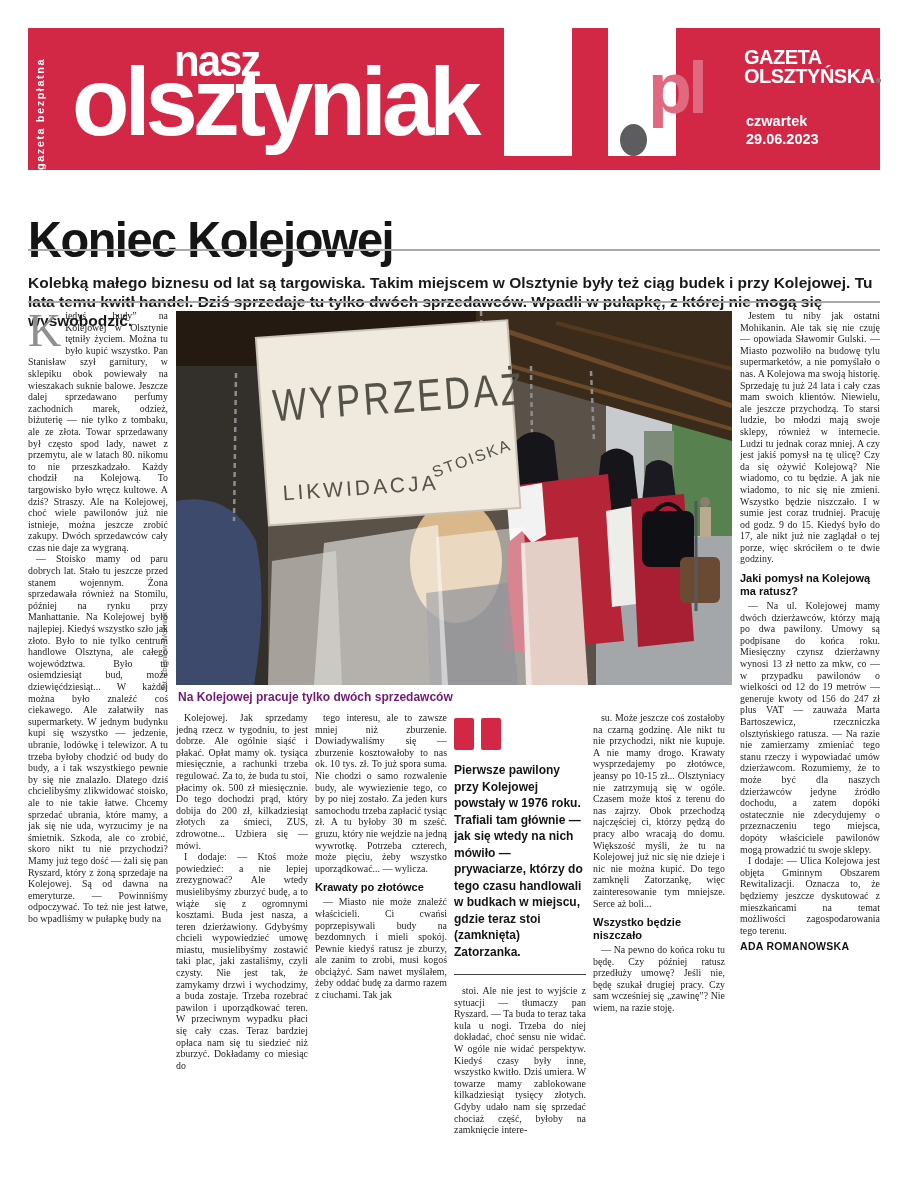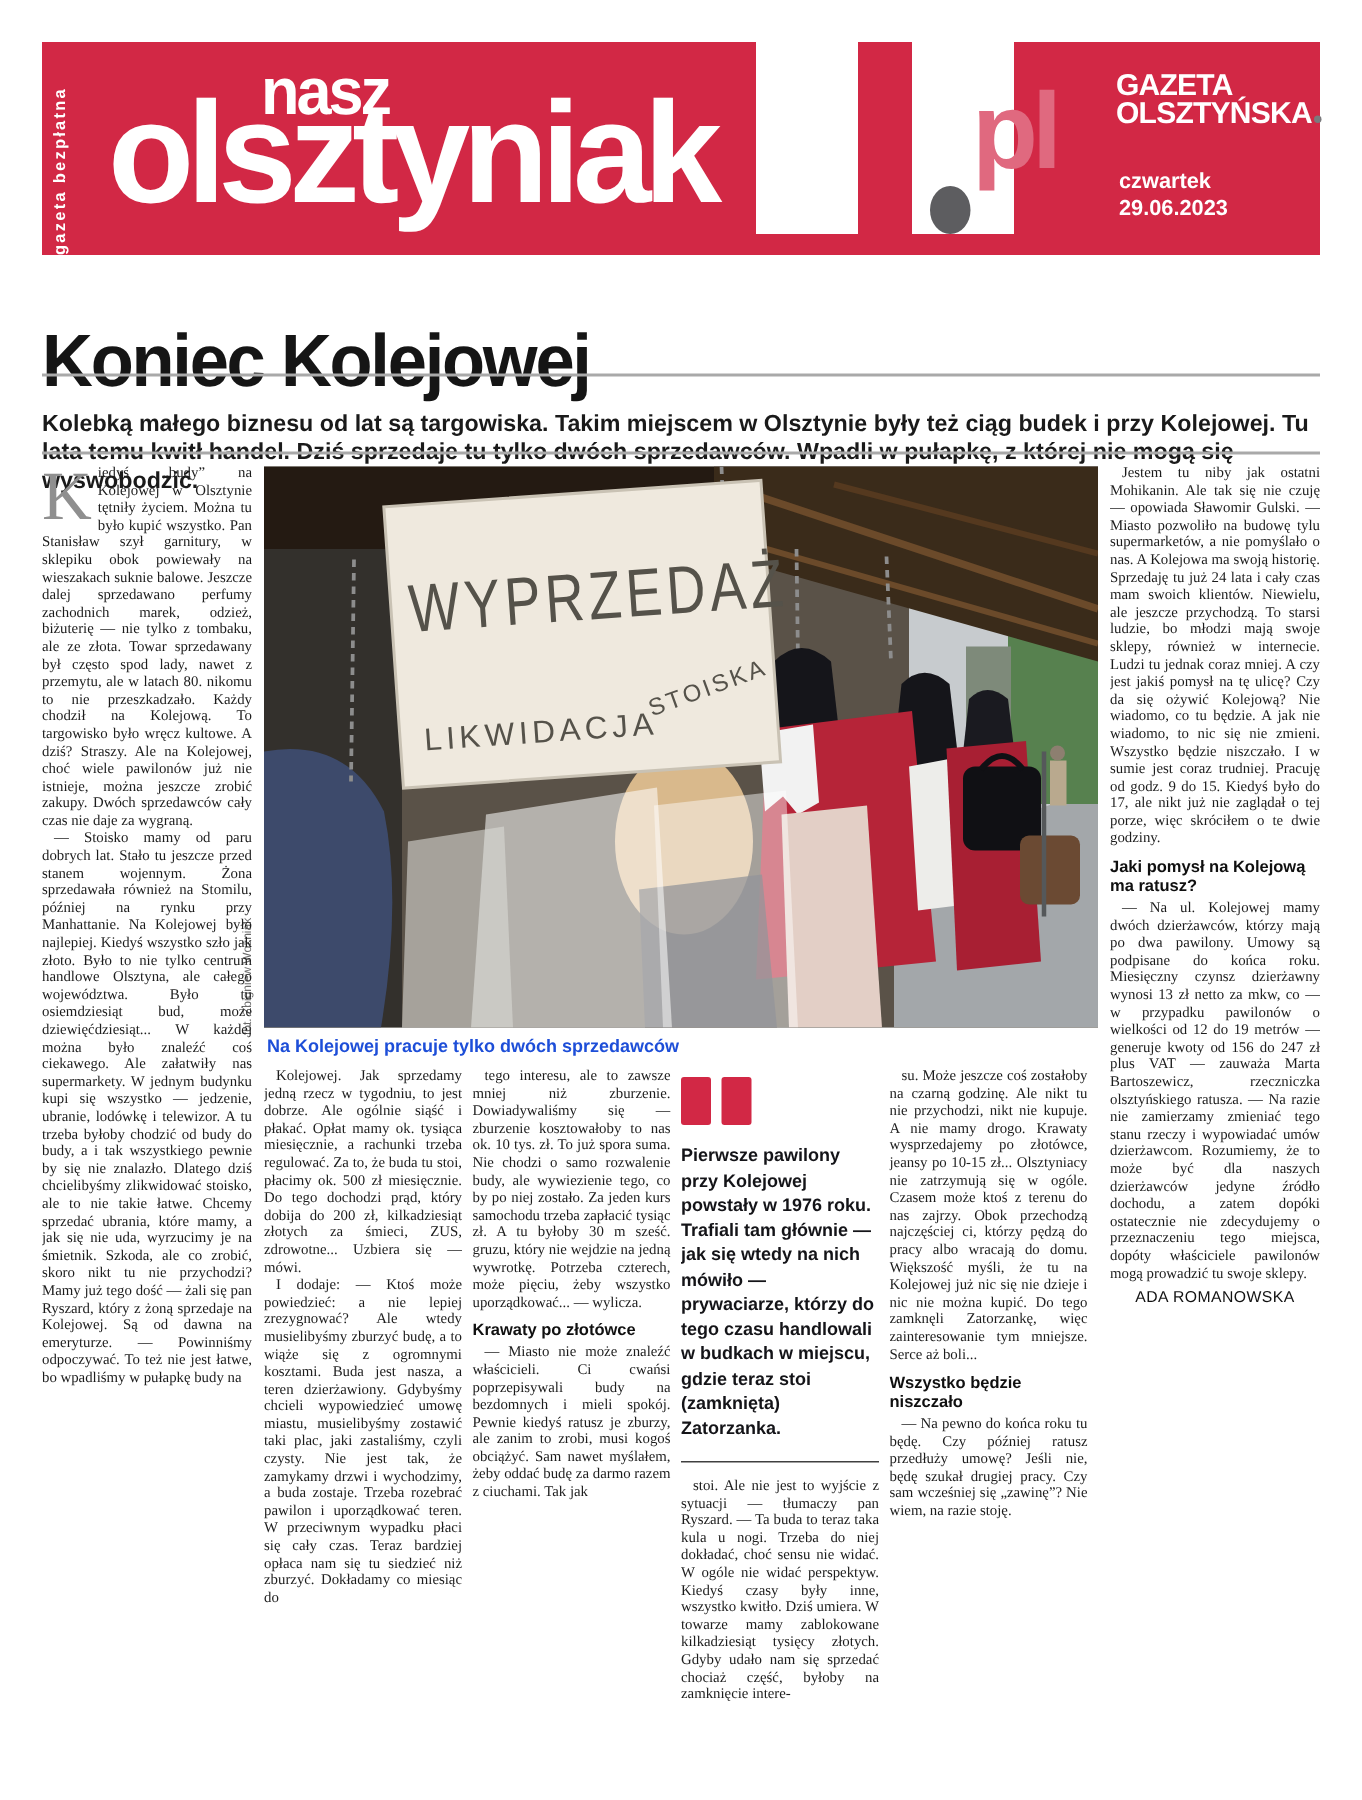--- a/index.html
+++ b/index.html
@@ -47,30 +47,30 @@
   .bp{margin:0;font-size:9.9px;line-height:11.6px;text-indent:8px;color:#1c1c1c;}
   .bp.dc{text-indent:0;}
   .dropcap{float:left;font-size:46px;line-height:38px;padding:2px 4px 0 0;color:#8f8f8f;font-weight:400;}
   .subhead{margin:7px 0 2px 0;font-family:"Liberation Sans",sans-serif;font-weight:700;
     font-size:11px;line-height:13px;color:#101010;text-align:left;}
   .pullquote{margin:6px 0 10px 0;border-bottom:1px solid #404040;padding-bottom:14px;text-align:left;}
   .pq-icon{height:34px;margin:4px 0 10px 0;}
   .pq-icon span{display:inline-block;width:20px;height:32px;background:#d22845;border-radius:2px;margin-right:7px;}
   .pq-text{margin:0;font-family:"Liberation Sans",sans-serif;font-weight:700;
     font-size:12px;line-height:16.5px;color:#141418;}
-  .byline{margin-top:4px;text-align:center;font-family:"Liberation Sans",sans-serif;
-    font-weight:400;font-size:10.5px;letter-spacing:0.3px;color:#111;}
+  .byline{margin-top:4px;text-align:left;font-family:"Liberation Sans",sans-serif;
+    font-weight:700;font-size:10.5px;letter-spacing:0.3px;color:#111;}
 
   
   .photo-wrap{position:absolute;left:176px;top:311px;width:556px;height:374px;background:#6e6a62;}
   .photo-credit{position:absolute;left:160px;top:560px;height:130px;
     writing-mode:vertical-rl;transform:rotate(180deg);
     font-family:"Liberation Sans",sans-serif;font-size:8px;color:#6b6b6b;}
   .caption{position:absolute;left:178px;top:690px;width:554px;font-family:"Liberation Sans",sans-serif;
-    font-weight:700;font-size:12px;color:#1d4ed8;}
+    font-weight:700;font-size:12px;color:#701a75;}
 </style>
 </head>
 <body>
 
 <div class="page">
 
   <header class="masthead">
     <div class="free-label">gazeta bezpłatna</div>
     <div class="mast-bar b1"></div>
     <div class="mast-bar b2"></div>
@@ -179,16 +179,17 @@
     </div>
   <div class="col col-5">
       <p class="bp">su. Może jeszcze coś zostałoby na czarną godzinę. Ale nikt tu nie przychodzi, nikt nie kupuje. A nie mamy drogo. Krawaty wysprzedajemy po złotówce, jeansy po 10-15 zł... Olsztyniacy nie zatrzymują się w ogóle. Czasem może ktoś z terenu do nas zajrzy. Obok przechodzą najczęściej ci, którzy pędzą do pracy albo wracają do domu. Większość myśli, że tu na Kolejowej już nic się nie dzieje i nic nie można kupić. Do tego zamknęli Zatorzankę, więc zainteresowanie tym mniejsze. Serce aż boli...</p>
       <h3 class="subhead">Wszystko będzie niszczało</h3>
       <p class="bp">— Na pewno do końca roku tu będę. Czy później ratusz przedłuży umowę? Jeśli nie, będę szukał drugiej pracy. Czy sam wcześniej się „zawinę”? Nie wiem, na razie stoję.</p>
     </div>
   <div class="col col-6">
       <p class="bp">Jestem tu niby jak ostatni Mohikanin. Ale tak się nie czuję — opowiada Sławomir Gulski. — Miasto pozwoliło na budowę tylu supermarketów, a nie pomyślało o nas. A Kolejowa ma swoją historię. Sprzedaję tu już 24 lata i cały czas mam swoich klientów. Niewielu, ale jeszcze przychodzą. To starsi ludzie, bo młodzi mają swoje sklepy, również w internecie. Ludzi tu jednak coraz mniej. A czy jest jakiś pomysł na tę ulicę? Czy da się ożywić Kolejową? Nie wiadomo, co tu będzie. A jak nie wiadomo, to nic się nie zmieni. Wszystko będzie niszczało. I w sumie jest coraz trudniej. Pracuję od godz. 9 do 15. Kiedyś było do 17, ale nikt już nie zaglądał o tej porze, więc skróciłem o te dwie godziny.</p>
       <h3 class="subhead">Jaki pomysł na Kolejową ma ratusz?</h3>
       <p class="bp">— Na ul. Kolejowej mamy dwóch dzierżawców, którzy mają po dwa pawilony. Umowy są podpisane do końca roku. Miesięczny czynsz dzierżawny wynosi 13 zł netto za mkw, co — w przypadku pawilonów o wielkości od 12 do 19 metrów — generuje kwoty od 156 do 247 zł plus VAT — zauważa Marta Bartoszewicz, rzeczniczka olsztyńskiego ratusza. — Na razie nie zamierzamy zmieniać tego stanu rzeczy i wypowiadać umów dzierżawcom. Rozumiemy, że to może być dla naszych dzierżawców jedyne źródło dochodu, a zatem dopóki ostatecznie nie zdecydujemy o przeznaczeniu tego miejsca, dopóty właściciele pawilonów mogą prowadzić tu swoje sklepy.</p>
+      <p class="bp">I dodaje: — Ulica Kolejowa jest objęta Gminnym Obszarem Rewitalizacji. Oznacza to, że będziemy jeszcze dyskutować z mieszkańcami na temat możliwości zagospodarowania tego terenu.</p>
       <div class="byline">ADA ROMANOWSKA</div>
     </div>
 
 </div>
 
 </body></html>

